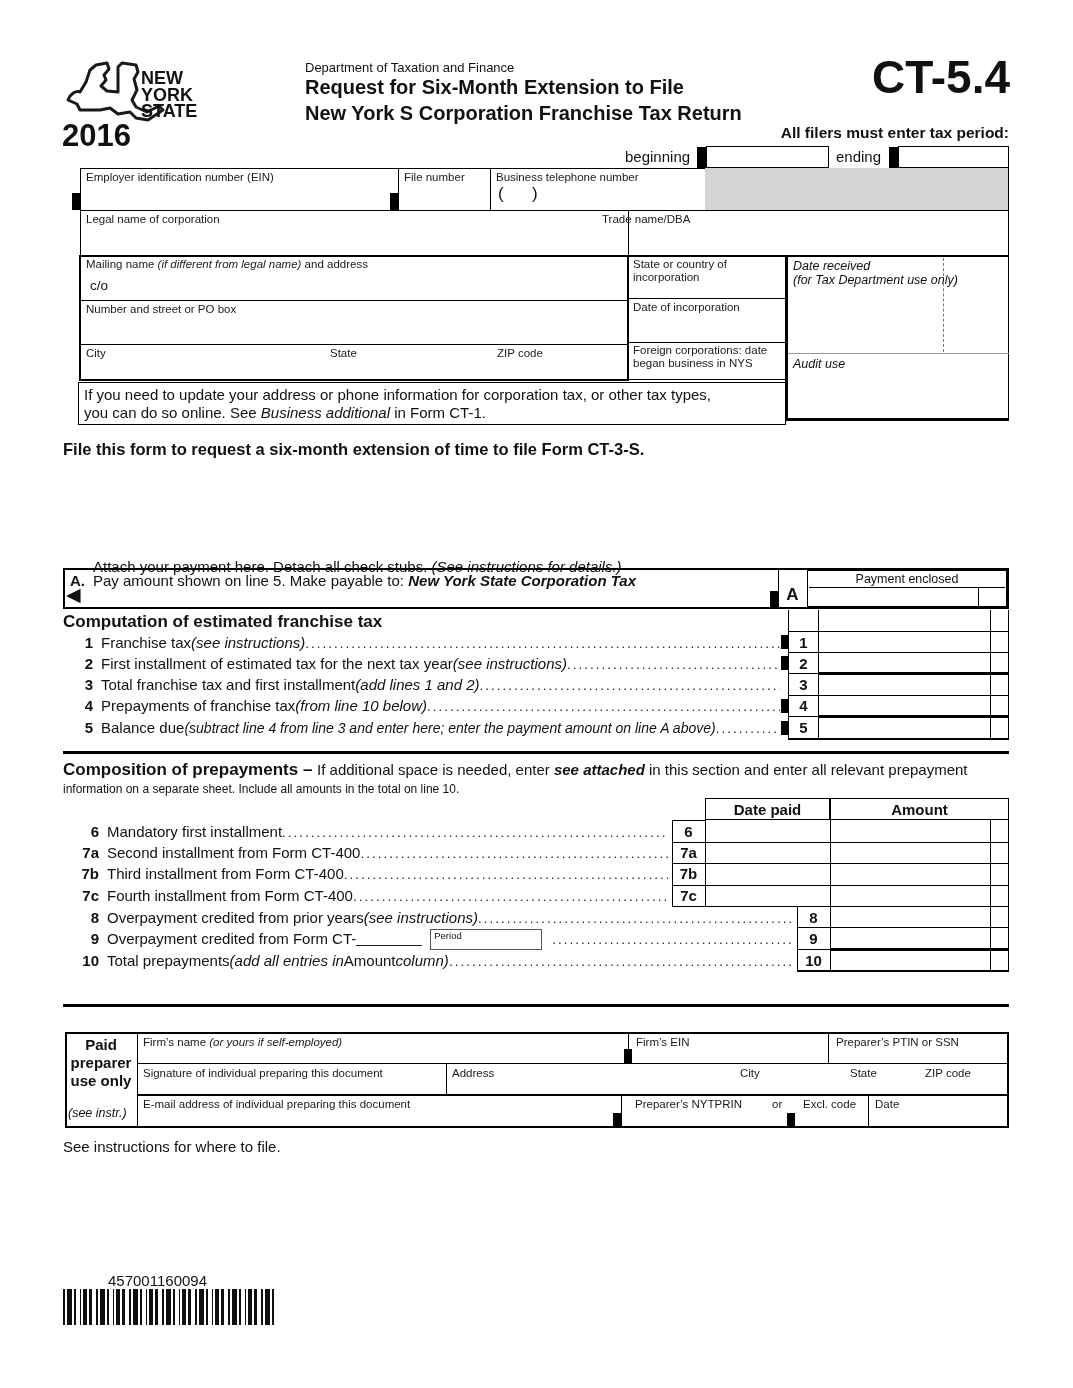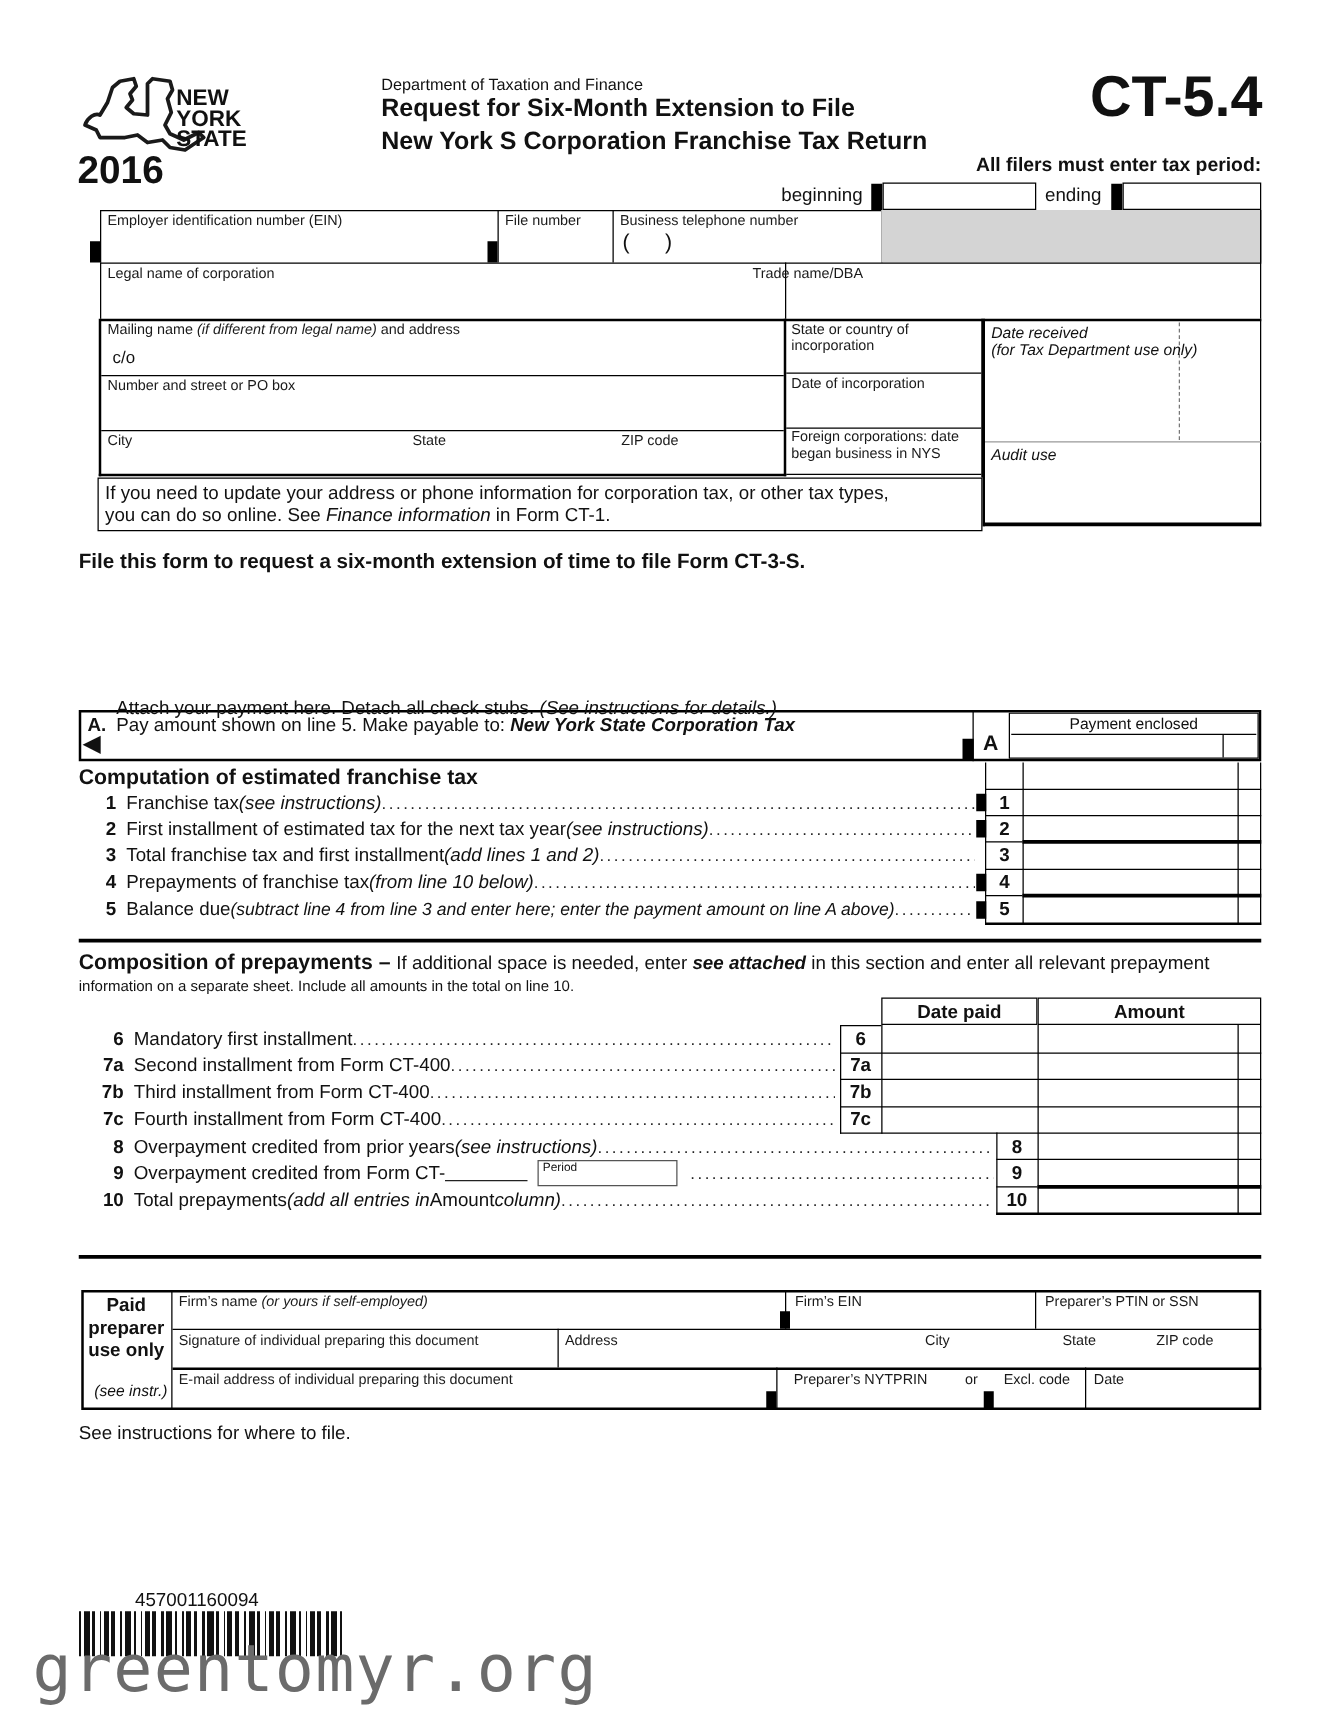--- a/index.html
+++ b/index.html
@@ -116,21 +116,21 @@
   <div class="ln" style="left:1008px;top:255px;width:1px;height:166px"></div>
   <div class="ln" style="left:785px;top:418px;width:224px;height:3px"></div>
   <div class="dashv" style="left:943px;top:258px;height:94px"></div>
   <div class="gln" style="left:788px;top:353px;width:221px;height:1px"></div>
   <div class="a it" style="left:793px;top:259px;font-size:12.5px">Date received</div>
   <div class="a it" style="left:793px;top:273px;font-size:12.5px">(for Tax Department use only)</div>
   <div class="a it" style="left:793px;top:357px;font-size:12.5px">Audit use</div>
 
   <div class="cbox" style="left:78px;top:382px;width:708px;height:43px;border-width:1.5px"></div>
   <div class="a" style="left:84px;top:386px;font-size:15px">If you need to update your address or phone information for corporation tax, or other tax types,</div>
-  <div class="a" style="left:84px;top:404px;font-size:15px"><span>you can do so online. See </span><span class="it">Finance information</span><span> in Form CT-1.</span></div>
+  <div class="a" style="left:84px;top:404px;font-size:15px"><span>you can do so online. See </span><span class="it">Business additional</span><span> in Form CT-1.</span></div>
 
   <div class="a bd" style="left:63px;top:440px;font-size:16.5px">File this form to request a six-month extension of time to file Form CT-3-S.</div>
 
   <div class="cbox" style="left:63px;top:568px;width:946px;height:41px;border-width:2.5px;background:transparent"></div>
   <div class="ln" style="left:778px;top:568px;width:1px;height:41px"></div>
   <div class="tick" style="left:770px;top:591px;width:9px;height:17px"></div>
   <div class="a bd" style="left:70px;top:572px;font-size:15px">A.</div>
   <div class="a" style="left:93px;top:572px;font-size:15px"><span>Pay amount shown on line 5. Make payable to: </span><span class="bd it">New York State Corporation Tax</span></div>
   <div class="a" style="left:66px;top:583px;font-size:19px">◀</div>
   <div class="a" style="left:93px;top:558px;font-size:15px"><span>Attach your payment here. Detach all check stubs. </span><span class="it">(See instructions for details.)</span></div>
@@ -302,21 +302,21 @@
   <div class="ln" style="left:628px;top:1032px;width:1px;height:31px"></div>
   <div class="ln" style="left:828px;top:1032px;width:1px;height:31px"></div>
   <div class="ln" style="left:446px;top:1063px;width:1px;height:31px"></div>
   <div class="ln" style="left:621px;top:1094px;width:1px;height:34px"></div>
   <div class="ln" style="left:868px;top:1094px;width:1px;height:34px"></div>
   <div class="tick" style="left:624px;top:1049px;width:8px;height:14px"></div>
   <div class="tick" style="left:613px;top:1113px;width:8px;height:15px"></div>
   <div class="tick" style="left:787px;top:1113px;width:8px;height:15px"></div>
 
   <div class="a bd" style="left:68px;top:1036px;width:66px;font-size:15px;line-height:18px;text-align:center">Paid preparer use only</div>
-  <div class="a it" style="left:68px;top:1106px;width:66px;font-size:12.5px;text-align:right">(see instr.)</div>
+  <div class="a it" style="left:68px;top:1106px;width:66px;font-size:12.5px;text-align:left">(see instr.)</div>
 
   <div class="lab a" style="left:143px;top:1036px"><span>Firm’s name </span><span class="it">(or yours if self-employed)</span></div>
   <div class="fld" style="left:140px;top:1049px;width:480px;height:13px"></div>
   <div class="lab a" style="left:636px;top:1036px">Firm’s EIN</div>
   <div class="fld" style="left:634px;top:1049px;width:190px;height:13px"></div>
   <div class="lab a" style="left:836px;top:1036px">Preparer’s PTIN or SSN</div>
   <div class="fld" style="left:834px;top:1049px;width:170px;height:13px"></div>
 
   <div class="lab a" style="left:143px;top:1067px">Signature of individual preparing this document</div>
   <div class="fld" style="left:140px;top:1080px;width:300px;height:13px"></div>
@@ -335,15 +335,14 @@
   <div class="fld" style="left:632px;top:1112px;width:150px;height:14px"></div>
   <div class="lab a" style="left:772px;top:1098px">or</div>
   <div class="lab a" style="left:803px;top:1098px">Excl. code</div>
   <div class="fld" style="left:797px;top:1112px;width:68px;height:14px"></div>
   <div class="lab a" style="left:875px;top:1098px">Date</div>
   <div class="fld" style="left:873px;top:1112px;width:130px;height:14px"></div>
 
   <div class="a" style="left:63px;top:1138px;font-size:15px">See instructions for where to file.</div>
   <div class="a" style="left:108px;top:1272px;font-size:15px">457001160094</div>
   <div class="barcode" style="left:63px;top:1289px;width:212px;height:36px"></div>
-  <div class="wm" style="left:26px;top:1306px">greentomyr.org</div>
 
 </div>
 
 </body></html>

